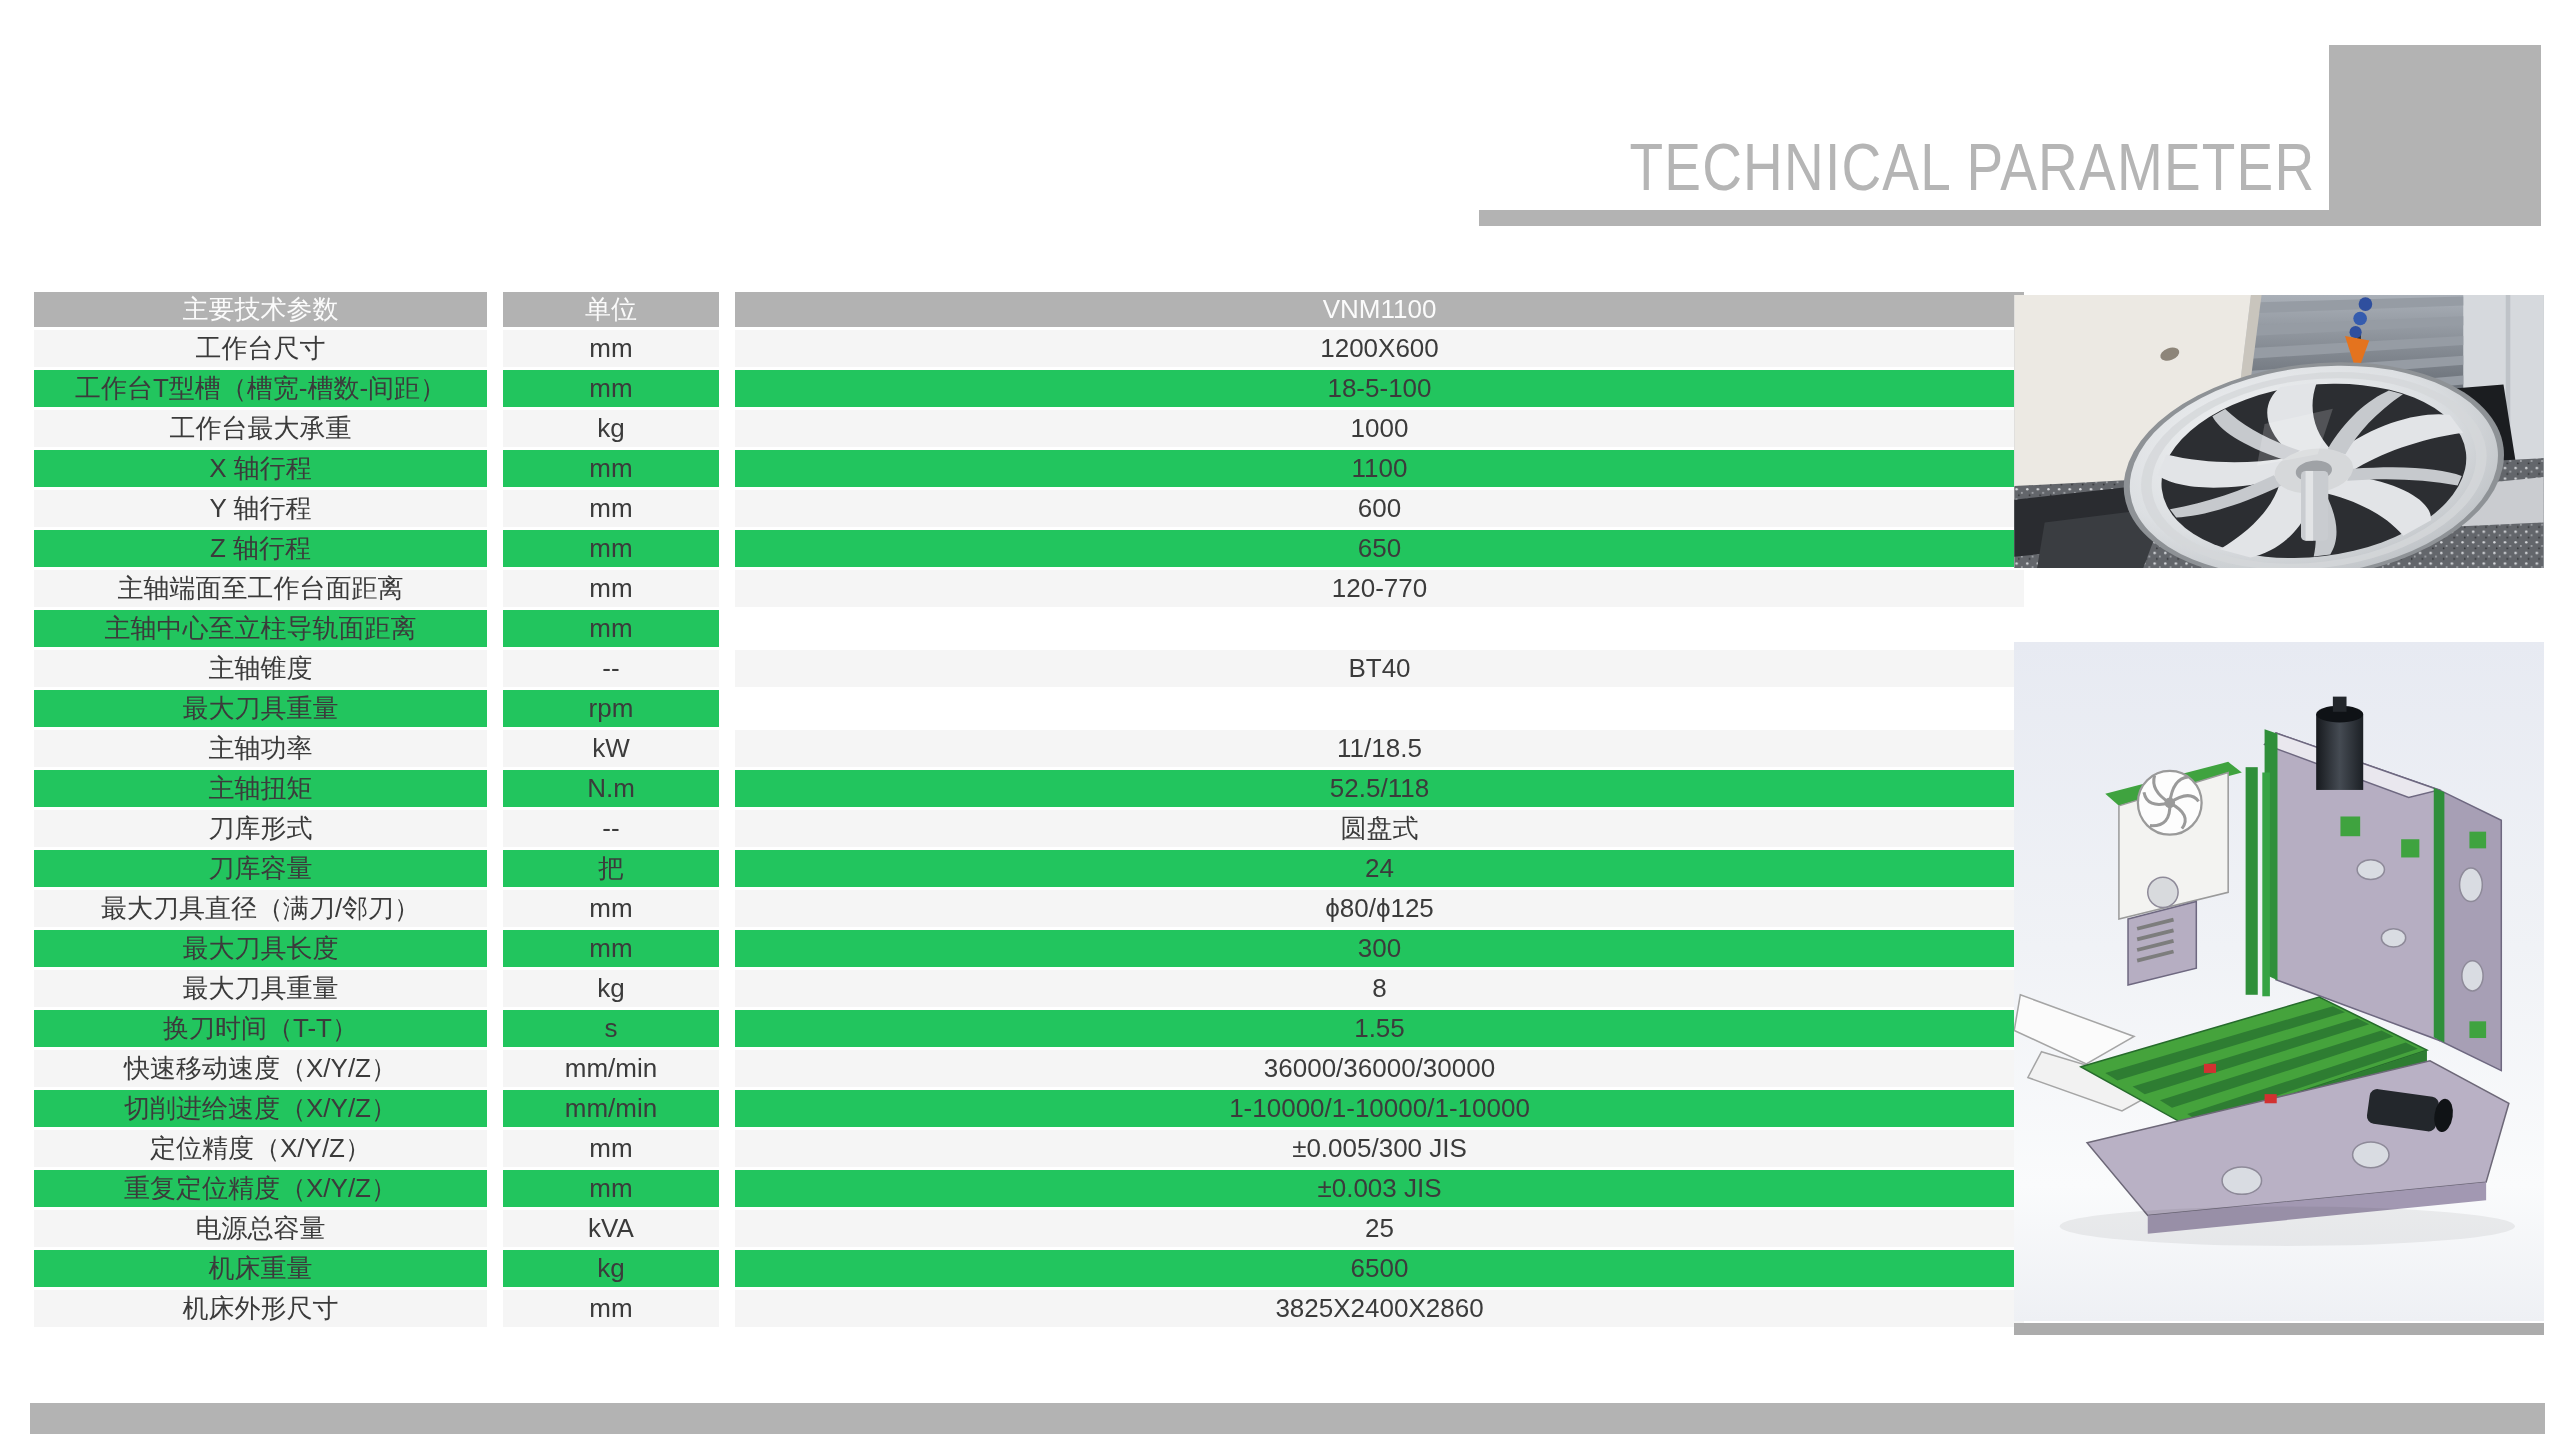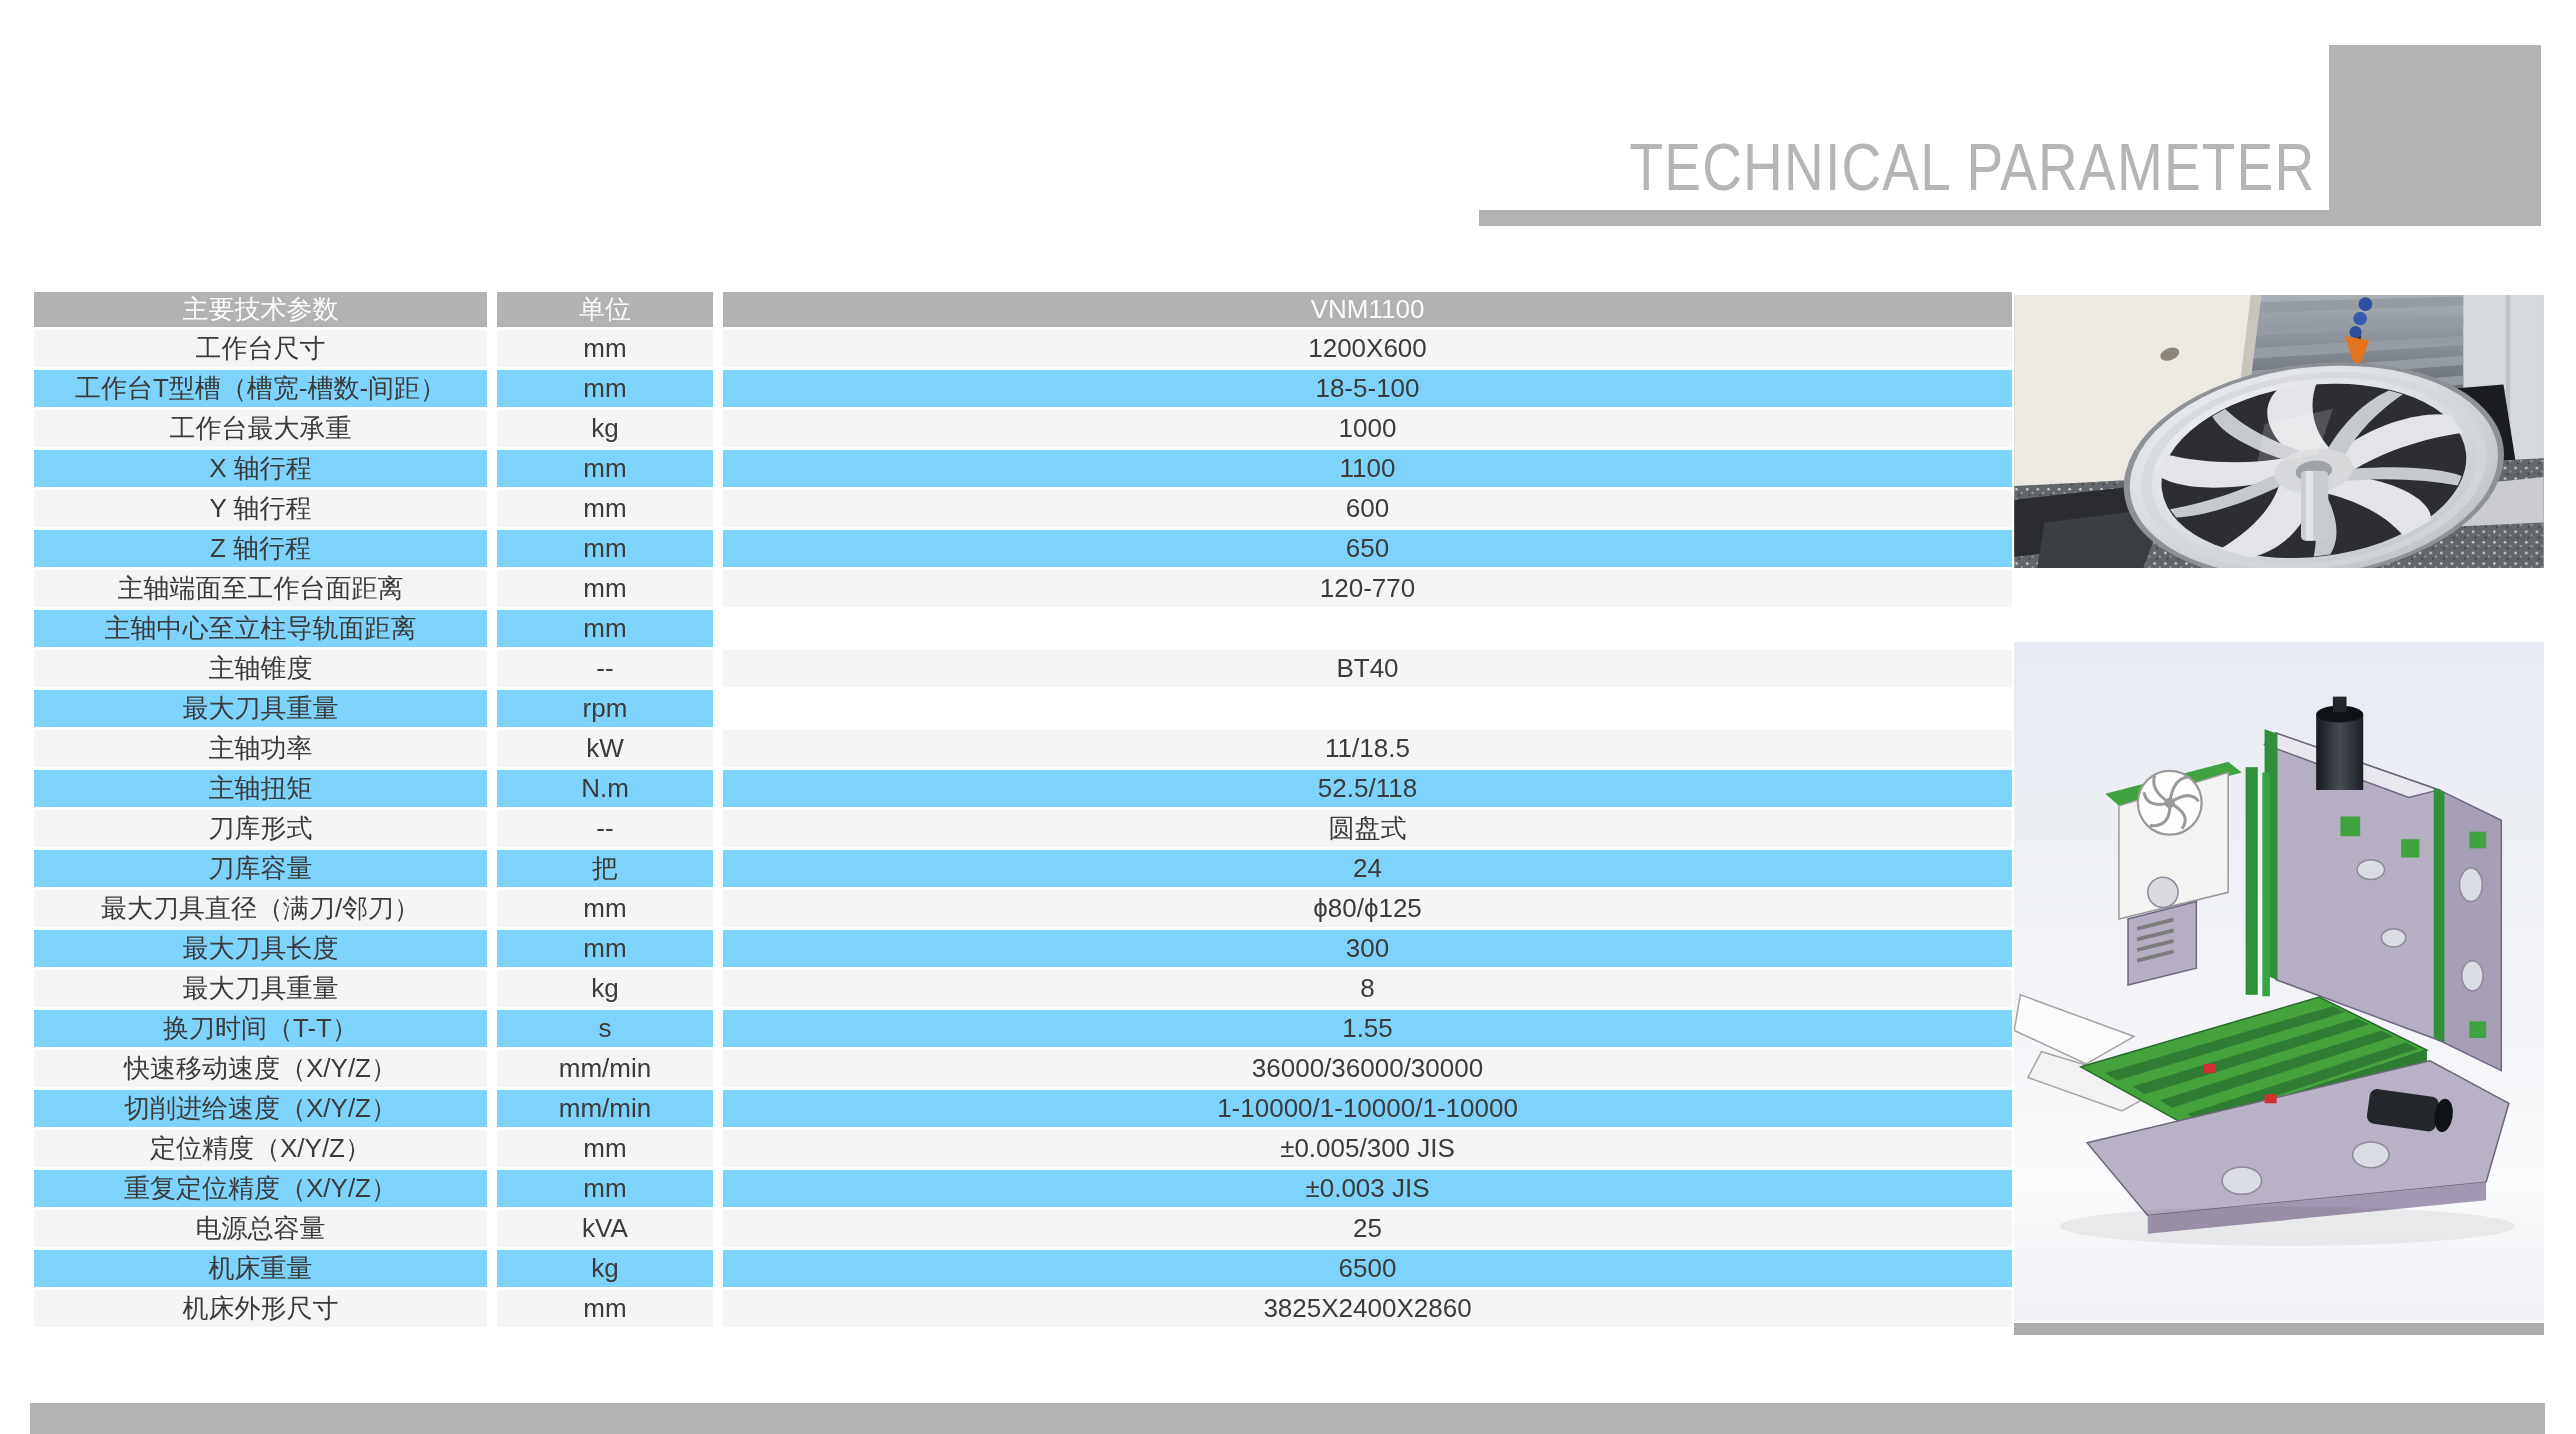--- a/index.html
+++ b/index.html
@@ -11,26 +11,26 @@
   
   .corner-block{position:absolute;left:2329px;top:0;width:212px;height:165px;background:#b3b3b3;}
   .title-bar{position:absolute;left:1479px;top:165px;width:1062px;height:16px;background:#b3b3b3;}
   .page-title{
     position:absolute;top:88px;right:261px;font-size:67px;line-height:1;
     color:#b5b5b5;letter-spacing:1.5px;white-space:nowrap;
     transform:scaleX(.82);transform-origin:100% 50%;font-weight:400;
   }
   
   .spec-table{position:absolute;left:34px;top:247px;width:1966px;}
-  .t-row{display:grid;grid-template-columns:453px 216px 1289px;column-gap:10px;margin-bottom:3px;}
+  .t-row{display:grid;grid-template-columns:453px 216px 1289px;column-gap:16px;margin-bottom:3px;}
   .t-row .cell{
     height:37px;line-height:37px;text-align:center;font-size:26px;color:#3b3b3b;
     background:#f5f5f5;overflow:hidden;white-space:nowrap;
   }
-  .t-row.alt .cell{background:#7dd3fc;}
+  .t-row.alt .cell{background:#22c55e;}
   .t-row.t-head .cell{height:35px;line-height:35px;background:#b2b2b2;color:#fbfbfb;}
   
   .photo-box{position:absolute;left:2014px;top:250px;width:530px;height:273px;overflow:hidden;background:#caced3;}
   .cad-box{
     position:absolute;left:2014px;top:597px;width:530px;height:679px;overflow:hidden;
     background:linear-gradient(180deg,#e7eaf2 0%,#f0f2f6 45%,#fafbfc 80%,#eef0f4 100%);
   }
   .cad-strip{position:absolute;left:2014px;top:1278px;width:530px;height:12px;background:#acacac;}
   
   .footer-band{position:absolute;left:30px;top:1358px;width:2515px;height:48px;background:#b3b3b3;}

